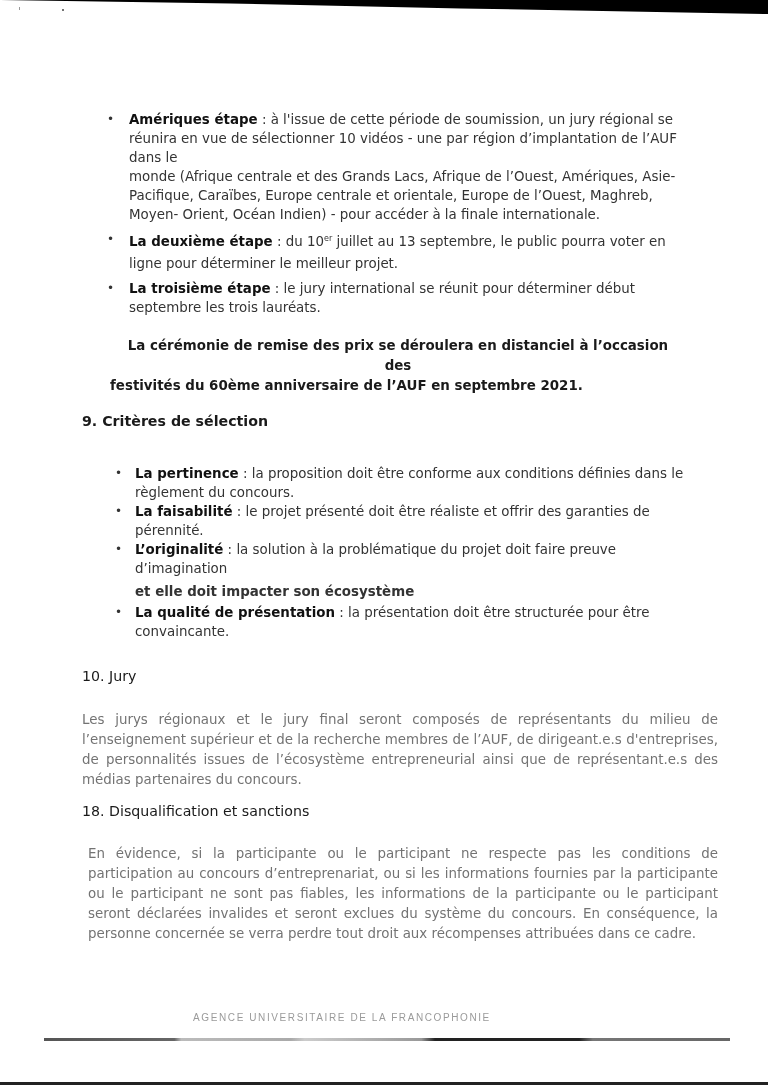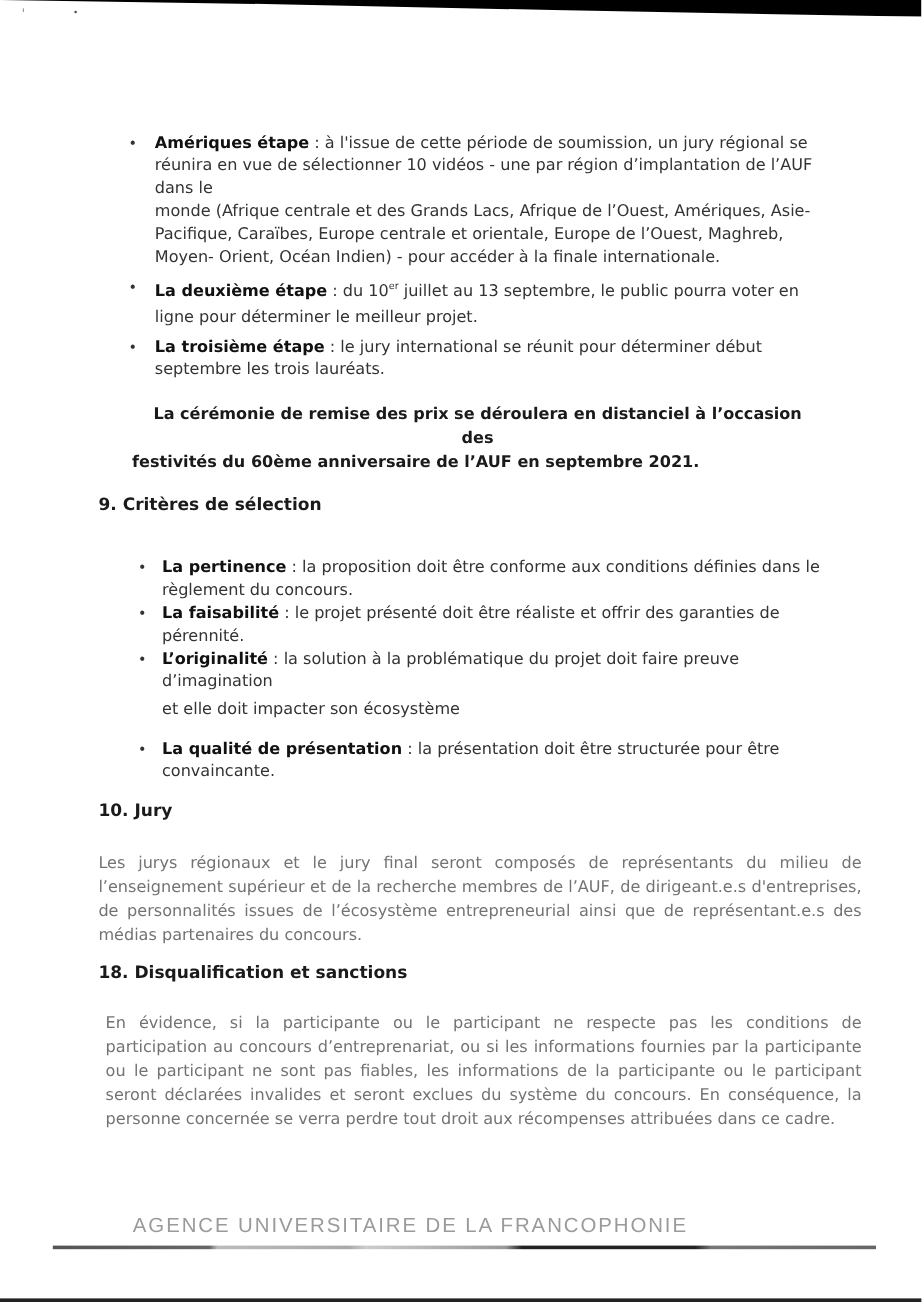--- a/index.html
+++ b/index.html
@@ -32,39 +32,39 @@
   #steps .li { margin-bottom: 4px; }
   #steps .li.loose { line-height: 22px; }
 
   .ceremony {
     position: absolute; left: 110px; top: 336px; width: 560px;
     font-size: 13.4px; line-height: 20px; font-weight: bold; color: #1a1a1a;
   }
   .ceremony .l1 { display:block; padding-left: 16px; text-align: center; }
 
   .h2 {
-    position: absolute; font-size: 14.2px; font-weight: bold; color: #1a1a1a;
+    position: absolute; font-size: 14.2px; font-weight: normal; color: #1a1a1a;
   }
   .h2.light { font-weight: 600; }
 
   #criteria { left: 135px; top: 464px; width: 560px; }
   #criteria .bullet { left: -20px; }
   #criteria .li { margin-bottom: 0px; }
-  #criteria .extra { margin-top: 4px; margin-bottom: 14px; }
+  #criteria .extra { margin-top: 4px; margin-bottom: 2px; font-weight: bold; }
 
   .para {
     position: absolute; font-size: 13.4px; line-height: 20px; color: #737373;
     text-align: justify; text-align-last: left;
   }
   #jury-text { left: 82px; top: 710px; width: 636px; }
   #disq-text { left: 88px; top: 844px; width: 630px; line-height: 20px; }
 
   .footer-title {
     position: absolute; left: 0; width: 684px; top: 1012px; text-align: center;
-    font-size: 17px; letter-spacing: 1.6px; color: #9a9a9a;
+    font-size: 10px; letter-spacing: 1.6px; color: #9a9a9a;
     font-family: "Liberation Sans", "DejaVu Sans", sans-serif;
   }
   .footer-rule {
     position: absolute; left: 44px; top: 1038px; width: 686px; height: 3px;
     background: linear-gradient(90deg, #555 0%, #666 19%, #bbb 20%, #aaa 36%, #ccc 38%, #999 55%, #222 57%, #222 78%, #777 80%, #666 100%);
   }
 </style>
 </head>
 <body>
 

